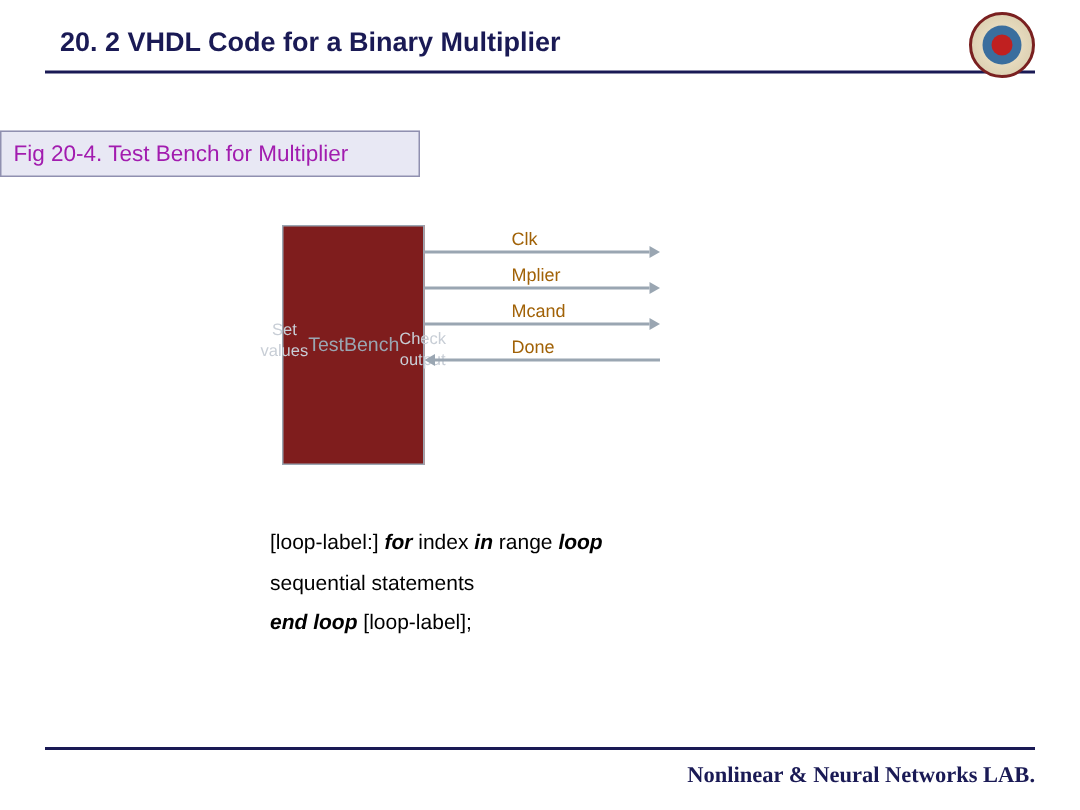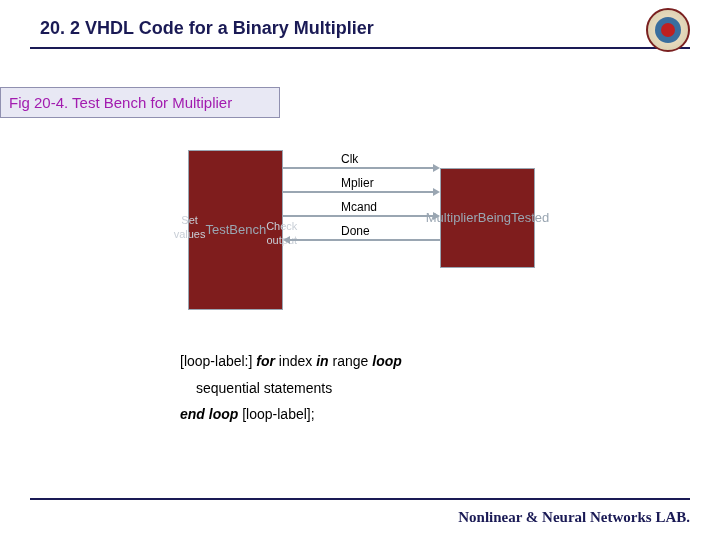--- a/index.html
+++ b/index.html
@@ -126,21 +126,21 @@
     display: flex;
     align-items: center;
     height: 24px;
     position: relative;
   }
   .siglabel {
     position: absolute;
     left: 58px;
     top: -2px;
     font-size: 12px;
-    color: #000000;
+    color: #a16207;
   }
   .arrow-line {
     position: absolute;
     height: 1.5px;
     background: #9aa6b2;
     top: 13px;
   }
   .arrow-head-r {
     position: absolute;
     width: 0; height: 0;
@@ -156,21 +156,21 @@
     border-bottom: 4px solid transparent;
     border-right: 7px solid #9aa6b2;
     top: 9.5px;
   }
   .syntax-block {
     margin: 26px 0 0 180px;
     font-size: 14px;
     line-height: 1.9;
     color: #000;
   }
-  .syntax-block .indent { margin-left: 16px; }
+  .syntax-block .indent { margin-left: 0; }
   .kw { font-weight: bold; font-style: italic; }
   .footer-rule {
     position: absolute;
     left: 30px;
     right: 30px;
     bottom: 40px;
     height: 2px;
     background: #1a1a55;
   }
   .footer-text {
@@ -201,25 +201,20 @@
 <div class="caption-bar">Fig 20-4. Test Bench for Multiplier</div>
 
 <div class="diagram-wrap">
   <div class="diagram">
     <div class="box box-left">
       <div class="box-left-faded">Set values</div>
       <div>Test</div>
       <div>Bench</div>
       <div class="box-left-faded2">Check output</div>
     </div>
-    <div class="box box-right">
-      <div>Multiplier</div>
-      <div>Being</div>
-      <div>Tested</div>
-    </div>
     <div class="signals" id="signals">
         <div class="sigrow" style="margin-top: 4px;">
           <div class="siglabel">Clk</div>
           <div class="arrow-line" style="left: 0px; width: 150px;"></div>
           <div class="arrow-head-r" style="left: 150px;"></div>
         </div>
         <div class="sigrow">
           <div class="siglabel">Mplier</div>
           <div class="arrow-line" style="left: 0px; width: 150px;"></div>
           <div class="arrow-head-r" style="left: 150px;"></div>

